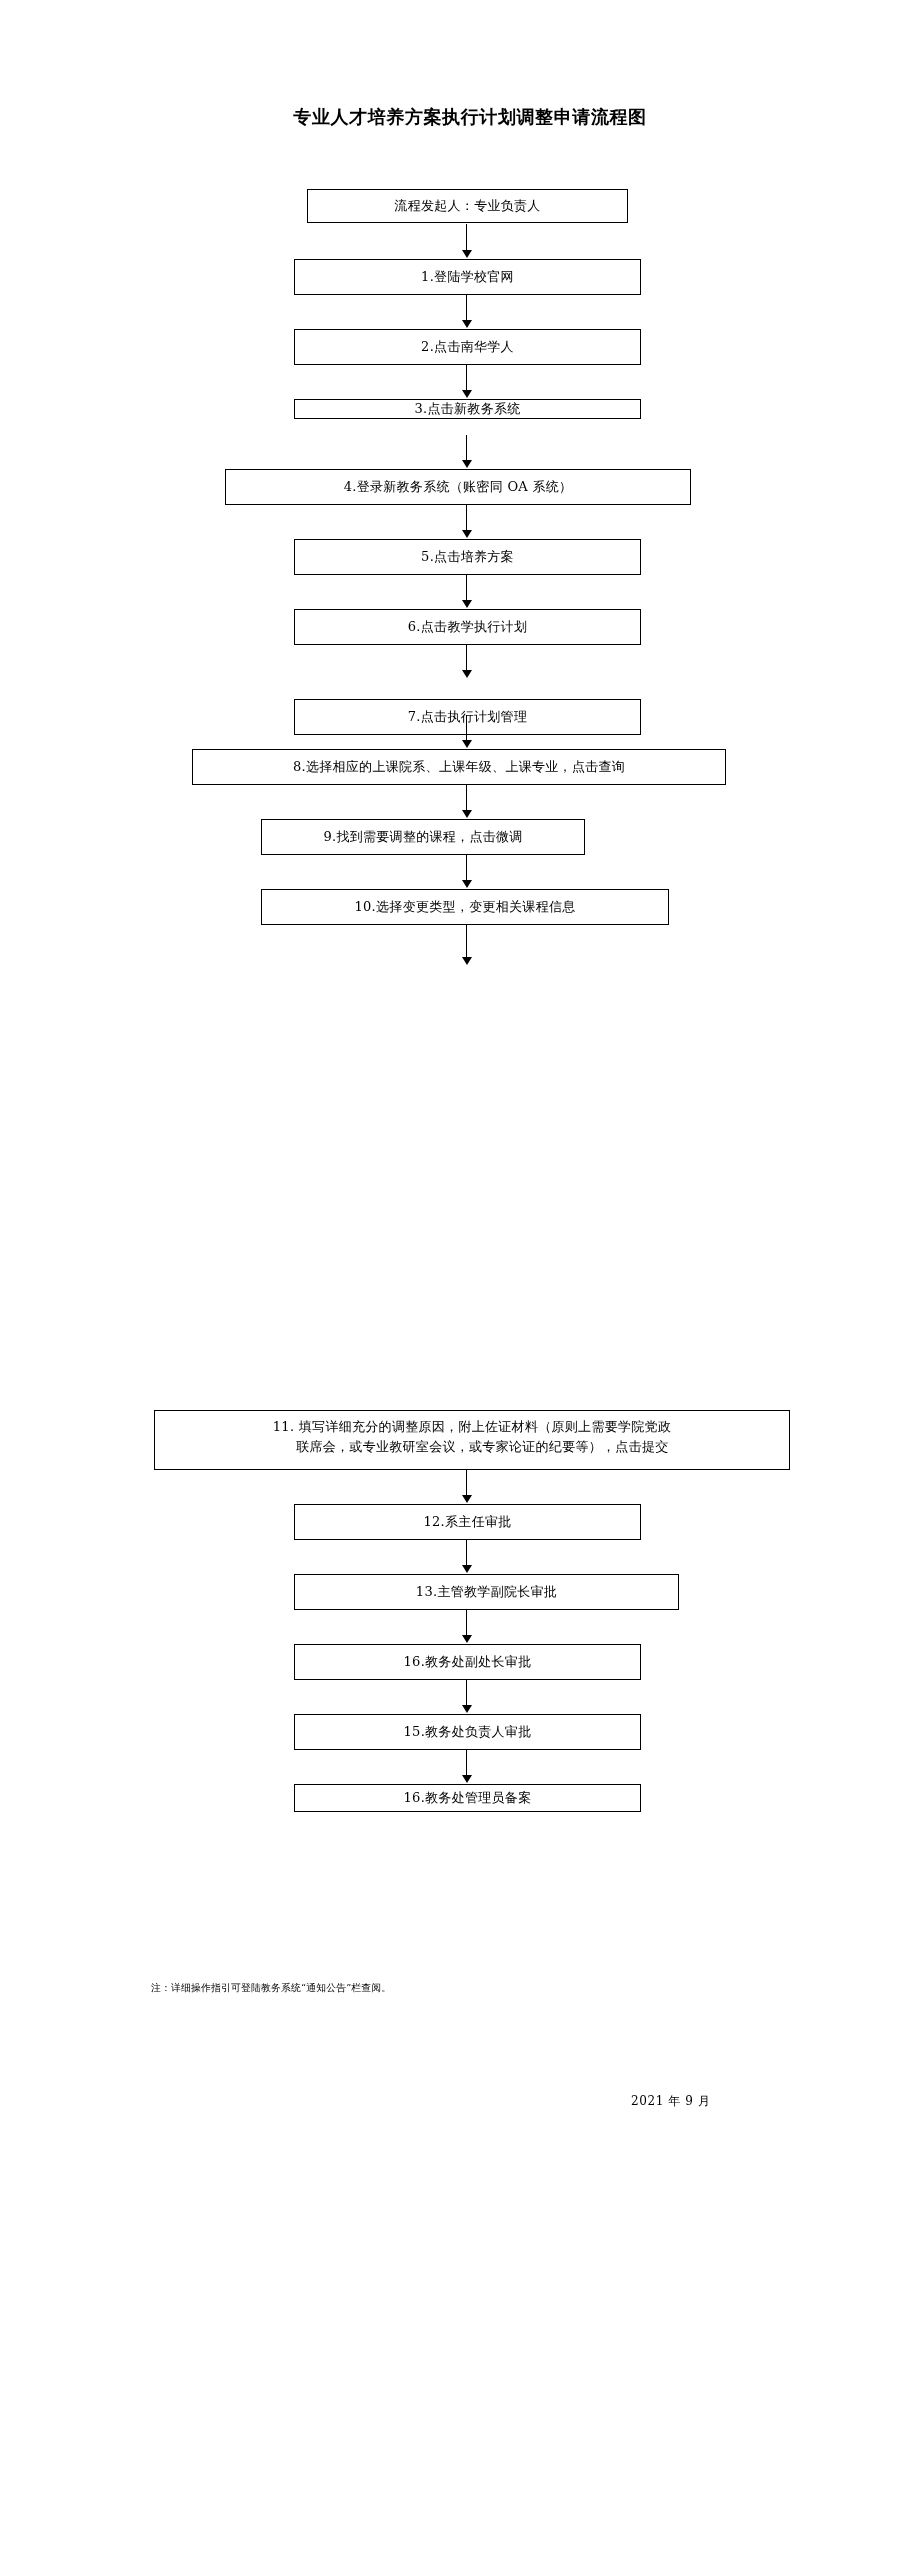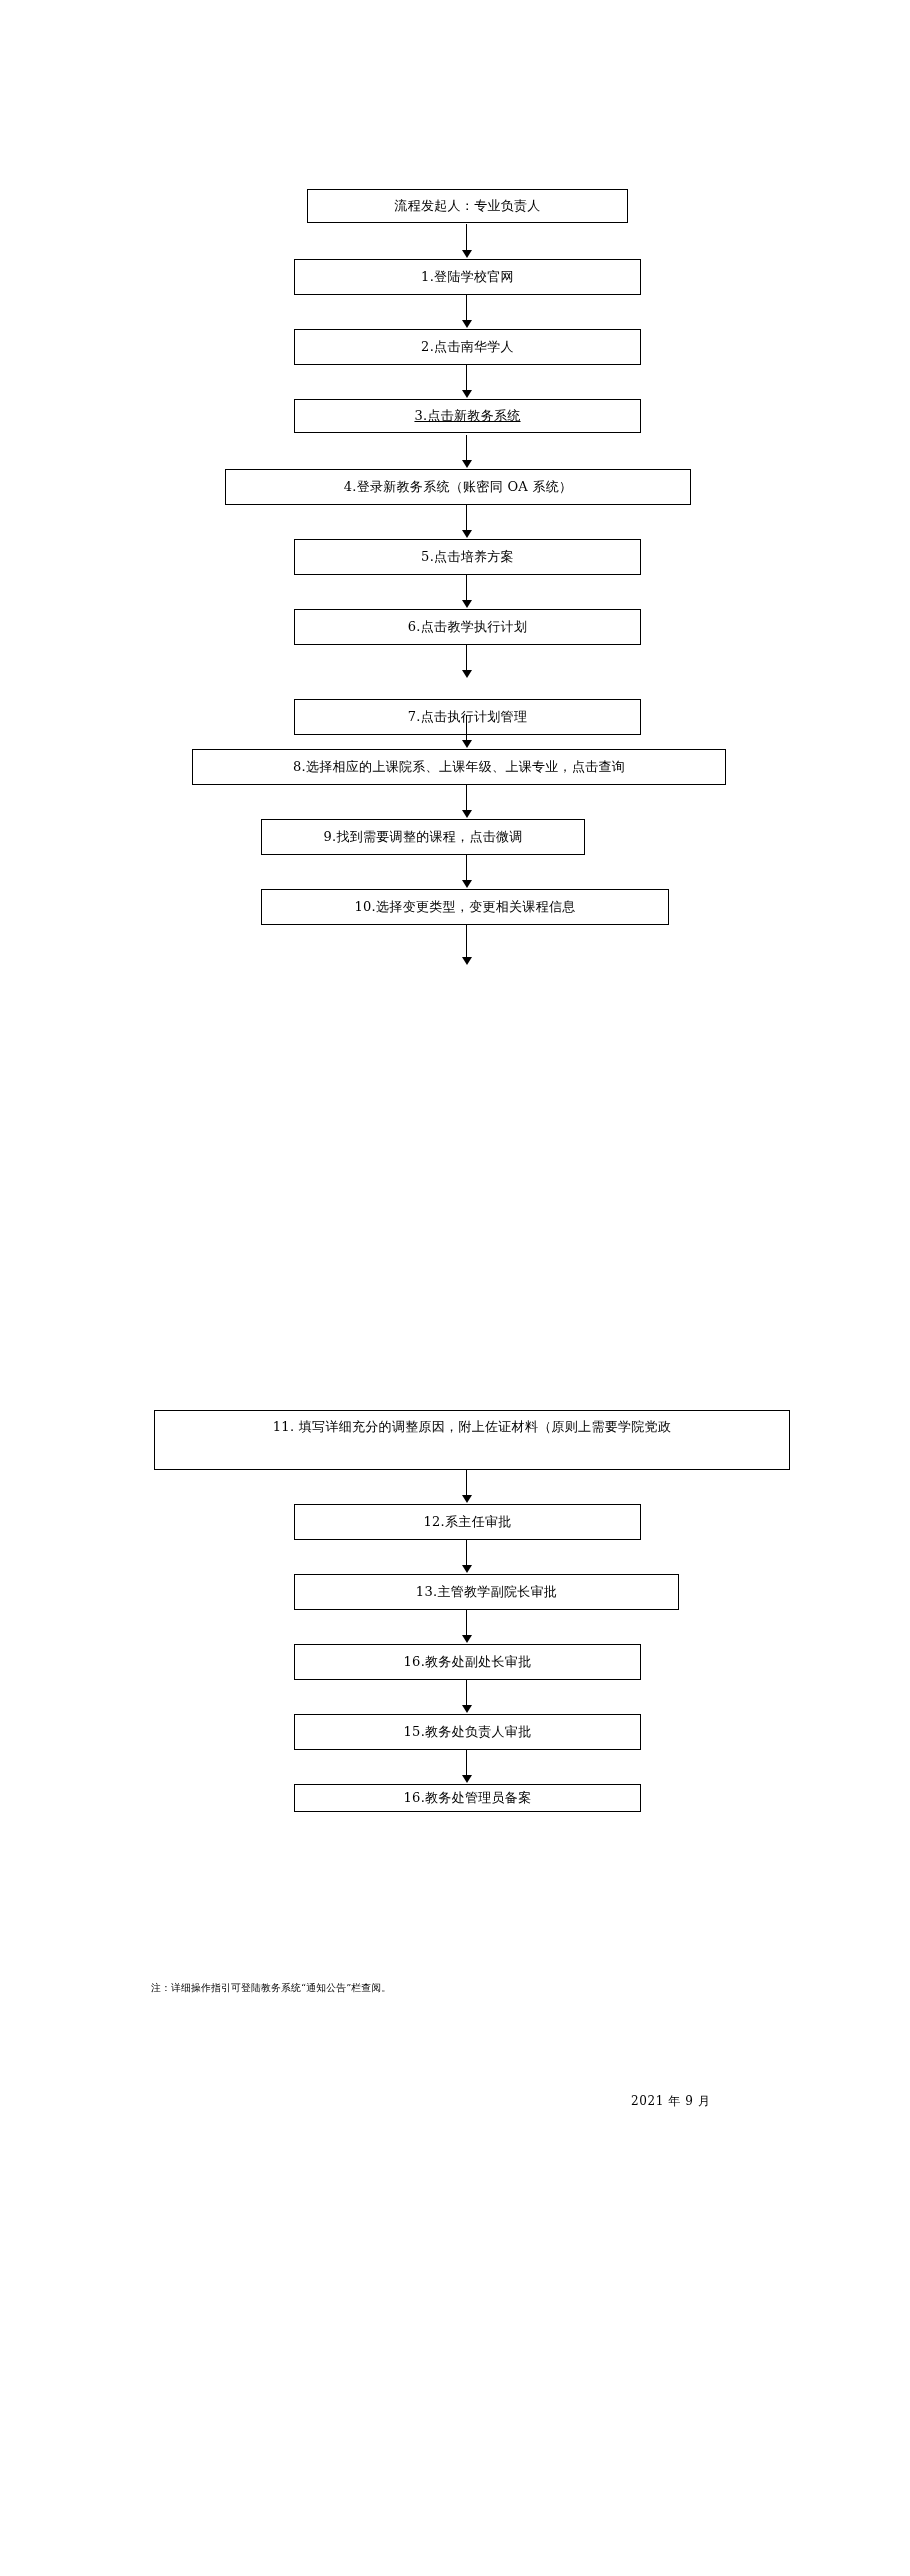--- a/index.html
+++ b/index.html
@@ -118,20 +118,21 @@
     letter-spacing: 0.6px;
     font-family: "DejaVu Serif", "Liberation Serif", serif;
     white-space: nowrap;
   }
 </style>
 </head>
 <body>
 
 <div class="page">
 
+  <div class="doc-title"><span class="title-inner">专业人才培养方案执行计划调整申请流程图</span></div>
 
   <div class="flow">
 
     <div class="node" style="left:307px; top:189px; width:321px; height:34px;">
       <span>流程发起人：专业负责人</span>
     </div>
     <div class="connector" style="left:466px; top:224px; height:27.5px;"></div>
     <div class="arrowhead" style="left:462px; top:250px;"></div>
 
     <div class="node" style="left:294px; top:259px; width:347px; height:36px;">
@@ -139,21 +140,21 @@
     </div>
     <div class="connector" style="left:466px; top:295px; height:26px;"></div>
     <div class="arrowhead" style="left:462px; top:320px;"></div>
 
     <div class="node" style="left:294px; top:329px; width:347px; height:36px;">
       <span>2.点击南华学人</span>
     </div>
     <div class="connector" style="left:466px; top:365px; height:26px;"></div>
     <div class="arrowhead" style="left:462px; top:390px;"></div>
 
-    <div class="node" style="left:294px; top:399px; width:347px; height:34px;text-decoration:underline;">
+    <div class="node" style="left:294px; top:399px; width:347px; height:20px;">
       <span>3.点击新教务系统</span>
     </div>
     <div class="connector" style="left:466px; top:435px; height:26px;"></div>
     <div class="arrowhead" style="left:462px; top:460px;"></div>
 
     <div class="node" style="left:225px; top:469px; width:466px; height:36px;">
       <span>4.登录新教务系统（账密同 OA 系统）</span>
     </div>
     <div class="connector" style="left:466px; top:505px; height:26px;"></div>
     <div class="arrowhead" style="left:462px; top:530px;"></div>
@@ -190,20 +191,21 @@
 
     <div class="node" style="left:261px; top:889px; width:408px; height:36px;">
       <span>10.选择变更类型，变更相关课程信息</span>
     </div>
 
     <div class="connector" style="left:466px; top:925px; height:33px;"></div>
     <div class="arrowhead" style="left:462px; top:957px;"></div>
 
     <div class="node two-line" style="left:154px; top:1410px; width:636px; height:60px;">
       <span class="ln l1">11. 填写详细充分的调整原因，附上佐证材料（原则上需要学院党政</span>
+      <span class="ln l2">联席会，或专业教研室会议，或专家论证的纪要等），点击提交</span>
     </div>
     <div class="connector" style="left:466px; top:1469px; height:26px;"></div>
     <div class="arrowhead" style="left:462px; top:1495px;"></div>
 
     <div class="node" style="left:294px; top:1504px; width:347px; height:36px;">
       <span>12.系主任审批</span>
     </div>
     <div class="connector" style="left:466px; top:1540px; height:26px;"></div>
     <div class="arrowhead" style="left:462px; top:1565px;"></div>
 

